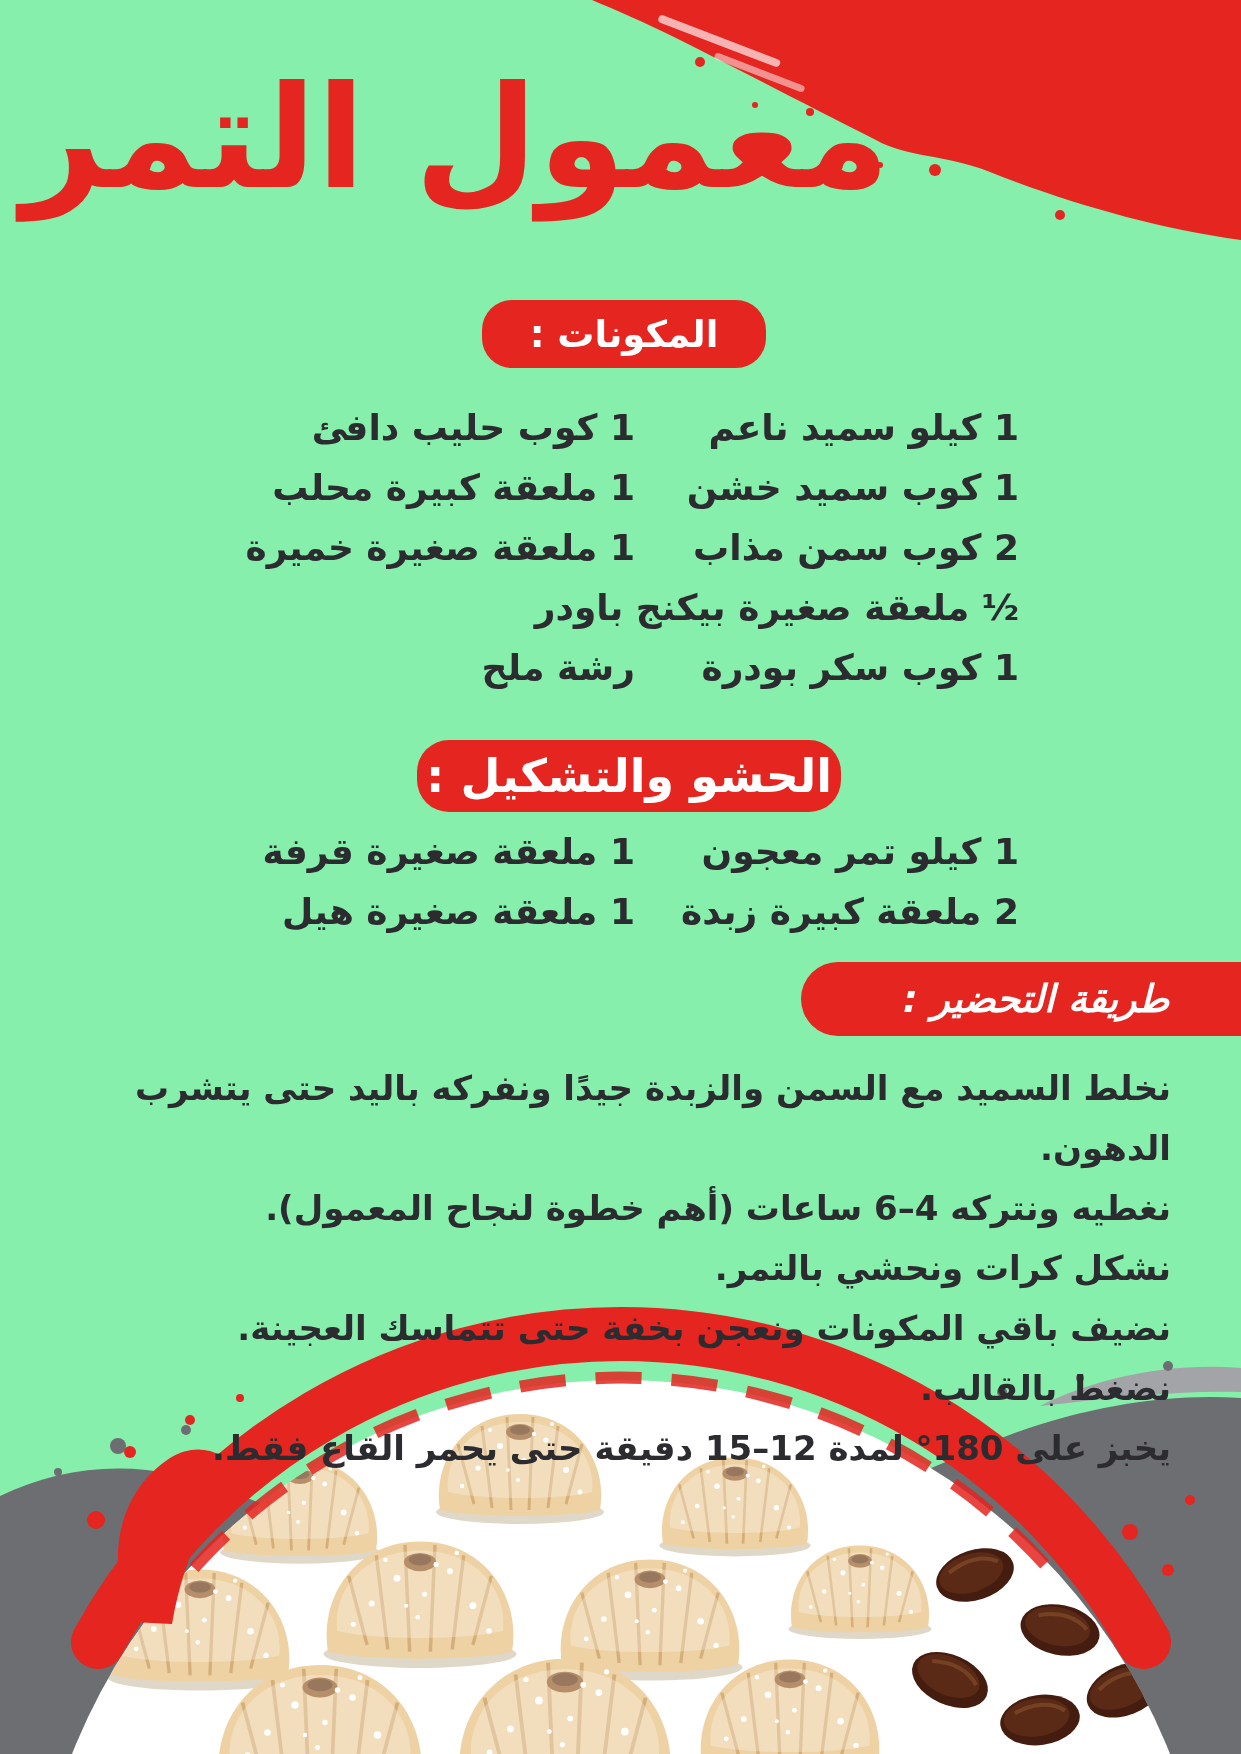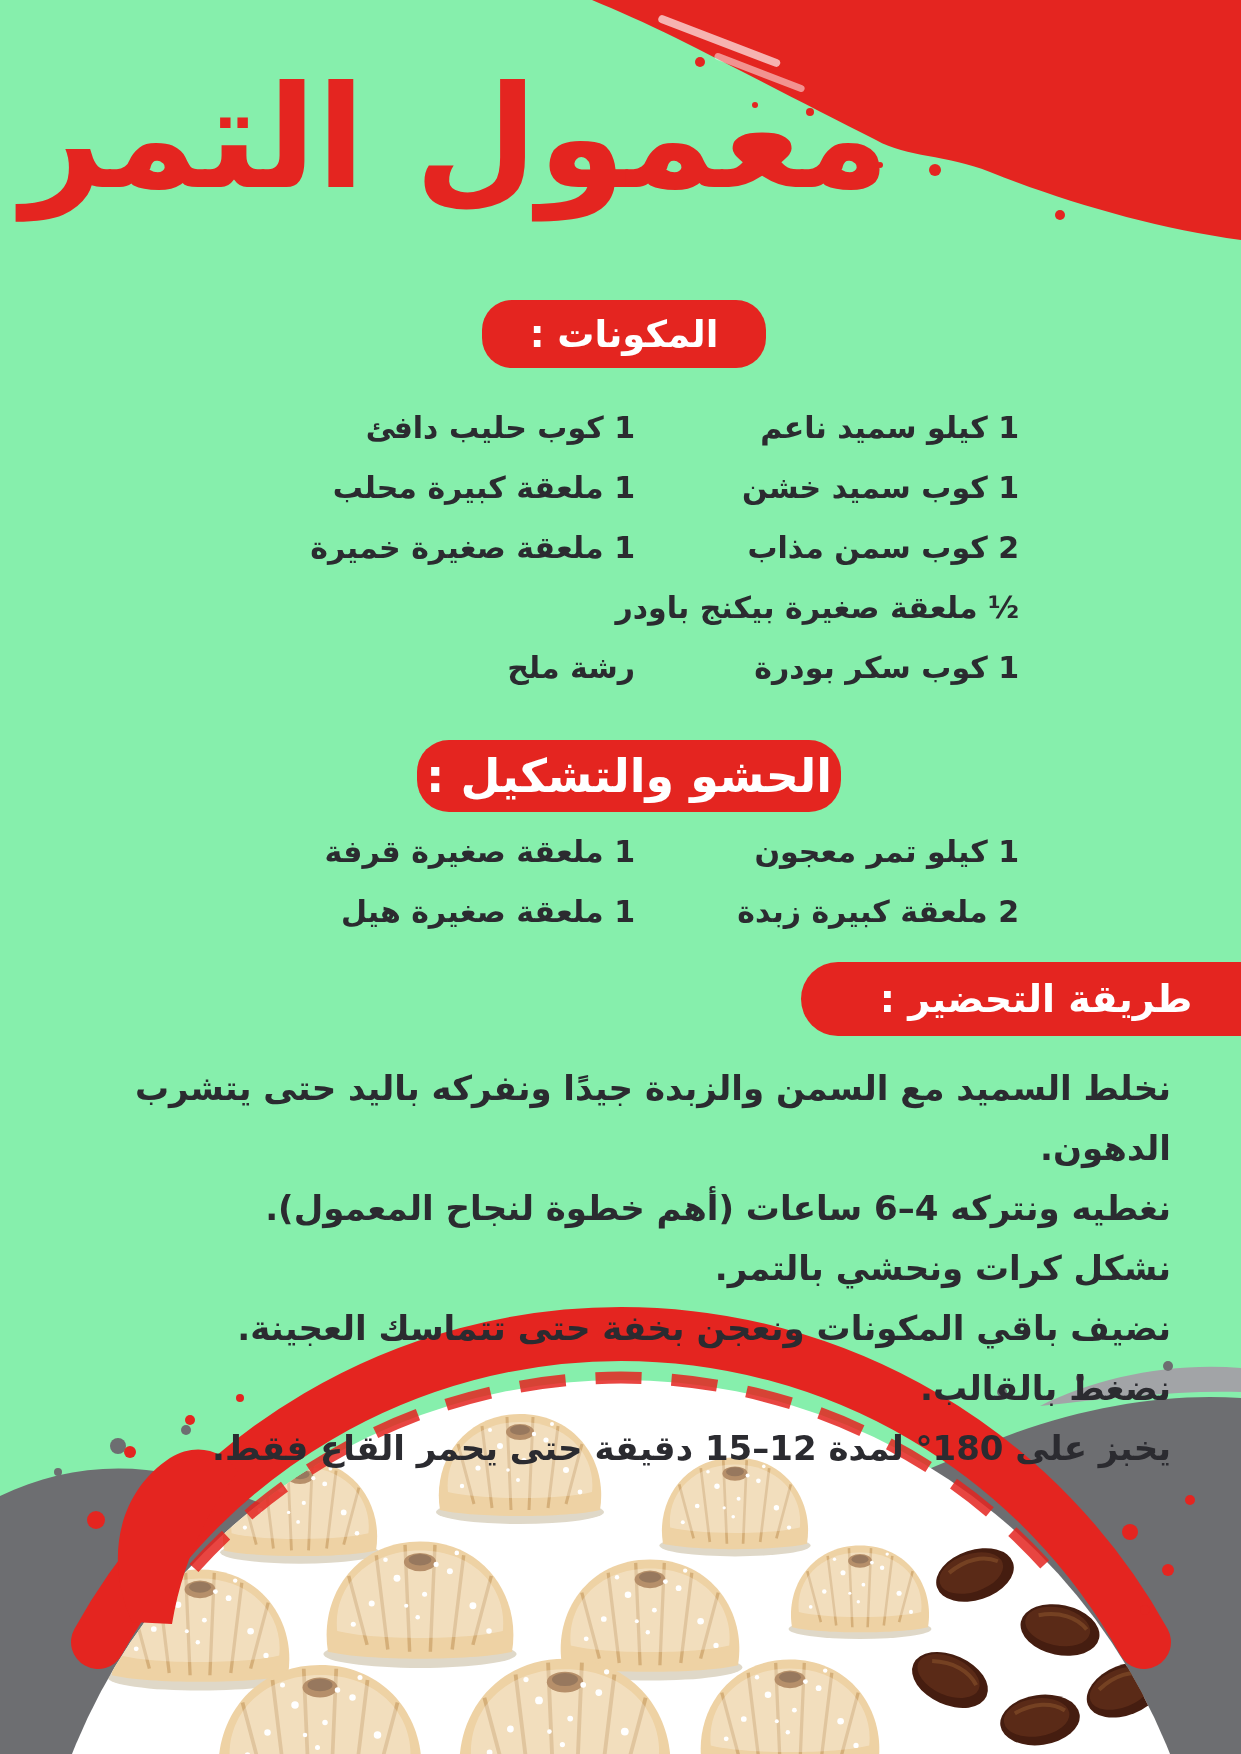--- a/index.html
+++ b/index.html
@@ -29,31 +29,31 @@
   }
   .pill{
     position:absolute;
     background:var(--red);
     color:#ffffff;
     display:flex;align-items:center;justify-content:center;
     font-weight:700;
   }
   .pill-ingredients{left:482px;top:300px;width:284px;height:68px;border-radius:30px;font-size:37px;text-align:center;}
   .pill-filling{left:417px;top:740px;width:424px;height:72px;border-radius:32px;font-size:46px;}
-  .pill-method{right:0;top:962px;width:440px;height:74px;border-radius:37px 0 0 37px;font-size:38px;padding-left:30px;}
+  .pill-method{right:0;top:962px;width:440px;height:74px;border-radius:37px 0 0 37px;font-size:38px;padding-left:30px;font-style:italic;}
   .grid{
     position:absolute;right:222px;width:800px;
     direction:rtl;
   }
   .grid-ingredients{top:398px;}
   .grid-filling{top:822px;}
   .row{display:flex;direction:rtl;}
   .cell{
     height:60px;line-height:60px;
-    font-size:30px;font-weight:700;color:var(--ink);
+    font-size:36px;font-weight:700;color:var(--ink);
     text-align:right;white-space:nowrap;
   }
   .cell-right{width:48%;}
   .cell-left{width:52%;}
   .steps{
     position:absolute;top:1058px;right:70px;left:58px;
     text-align:right;
   }
   .steps p{
     font-size:34px;font-weight:700;color:var(--ink);

